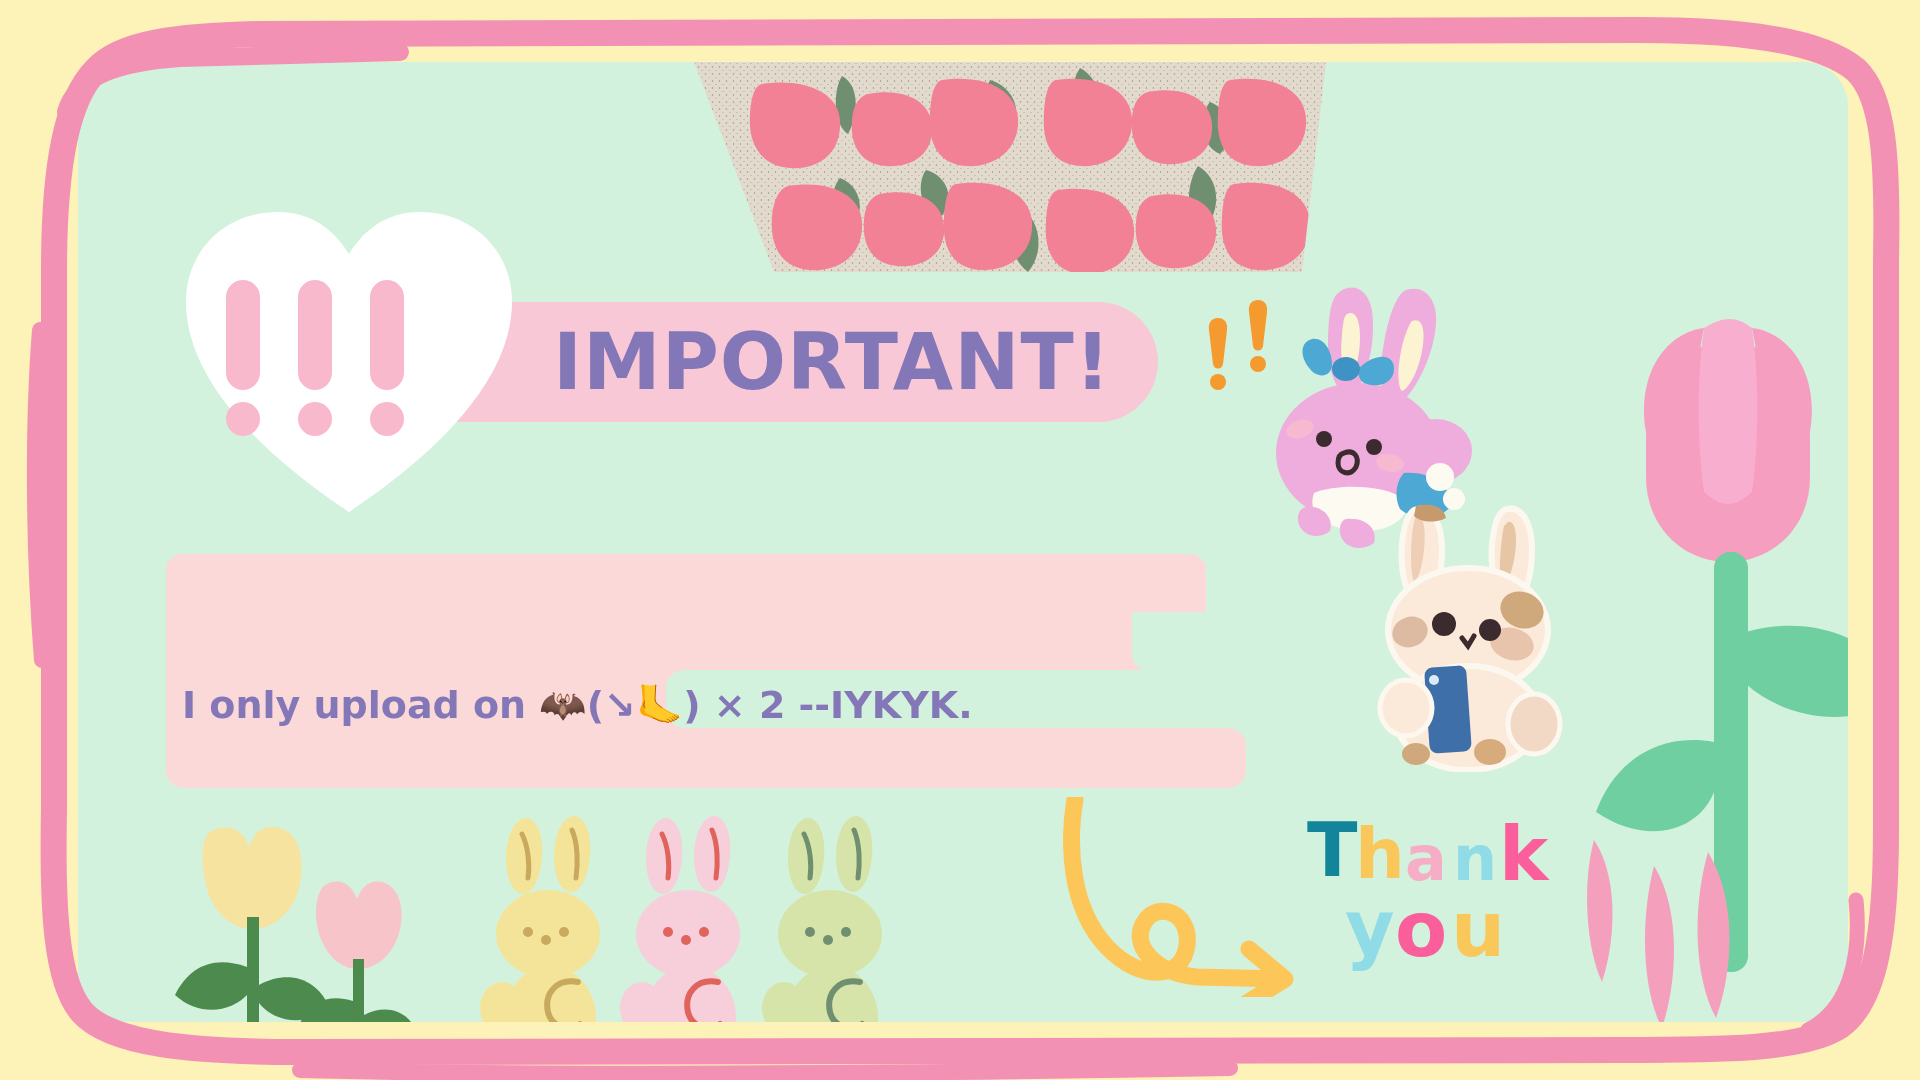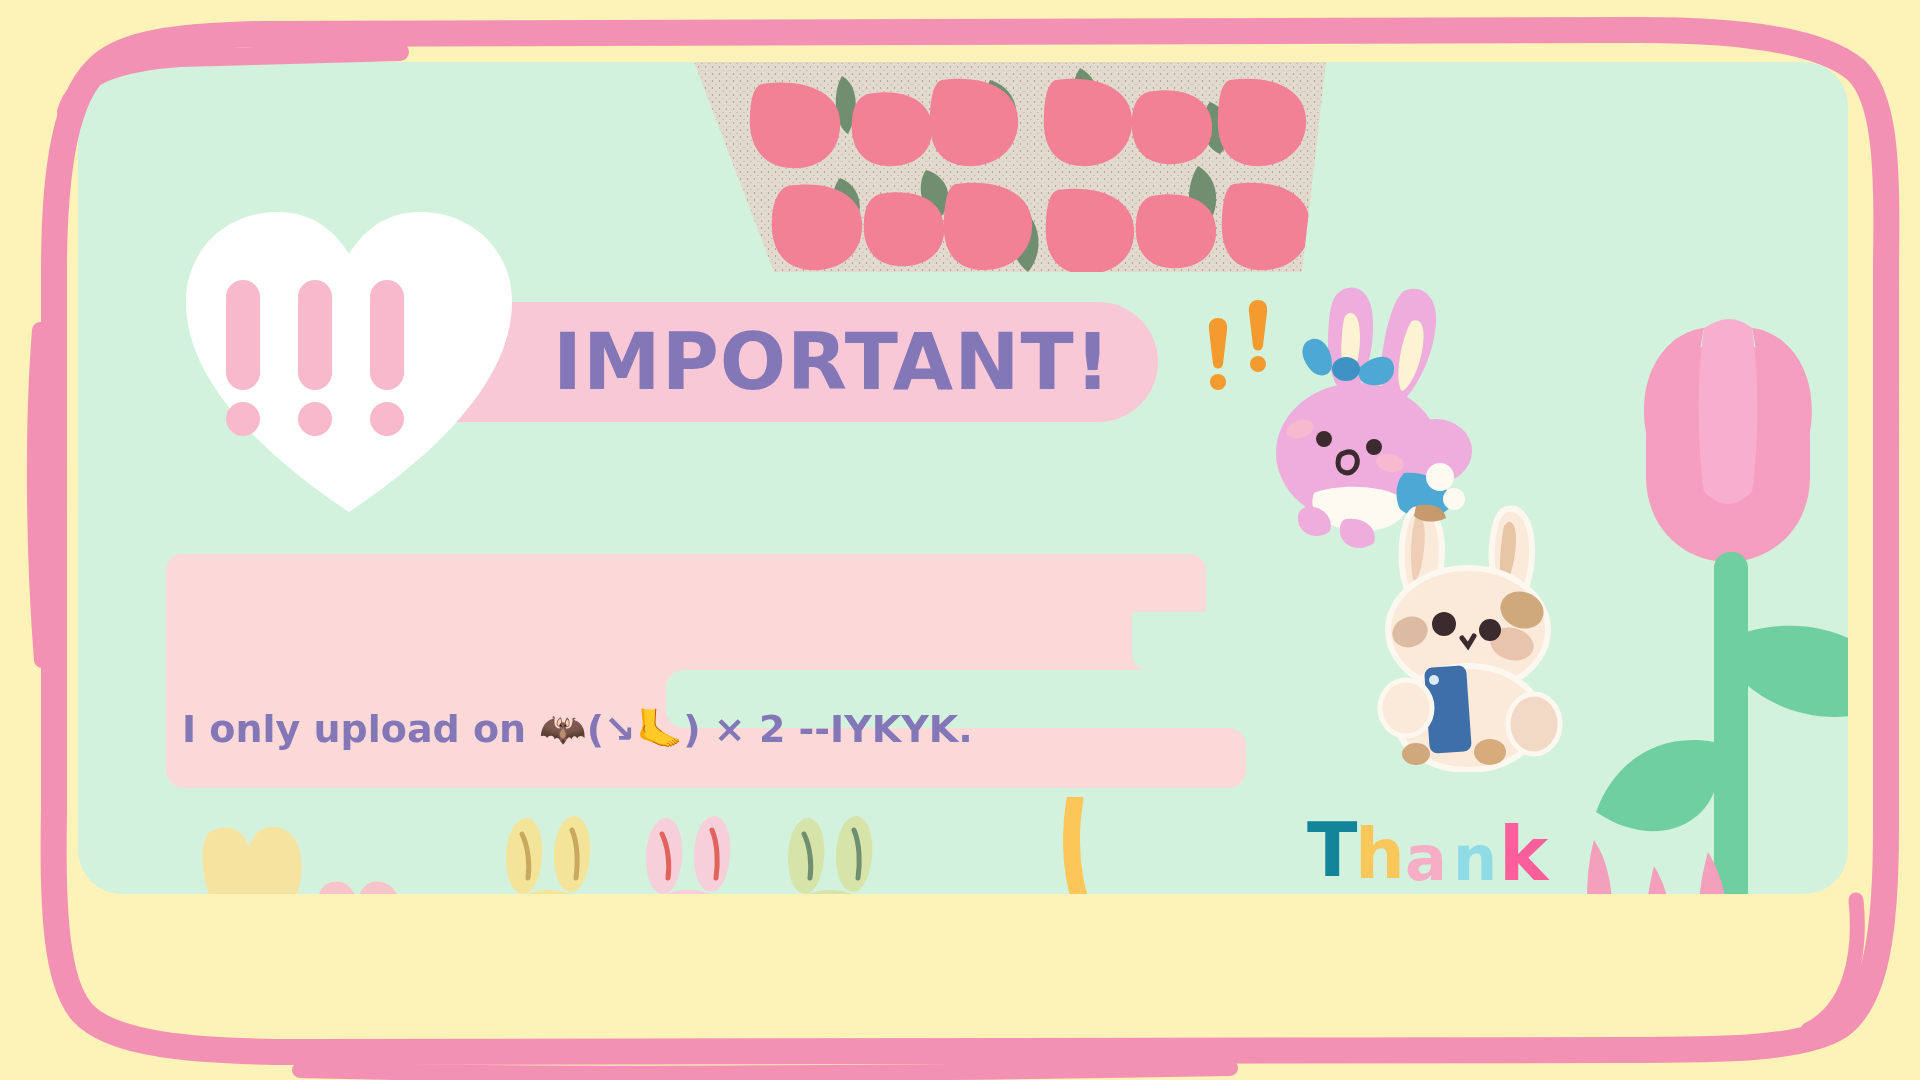--- a/index.html
+++ b/index.html
@@ -17,21 +17,21 @@
     overflow: hidden;
   }
 
   
   .frame-svg { position: absolute; inset: 0; width: 1920px; height: 1080px; pointer-events: none; z-index: 40; }
 
   
   #mint-card {
     position: absolute;
     left: 78px; top: 62px;
-    width: 1770px; height: 832px;
+    width: 1770px; height: 960px;
     background: #d3f2dd;
     border-radius: 44px;
     z-index: 5;
     overflow: hidden;
   }
 
   
   #washi {
     position: absolute;
     left: 612px; top: -4px;
@@ -98,21 +98,21 @@
     left: 104px; top: 498px;
     width: 1000px;
     z-index: 16;
     font-size: 38px;
     font-weight: bold;
     color: #8377b7;
     font-family: "DejaVu Sans", sans-serif;
     line-height: 58px;
     white-space: pre-wrap;
   }
-  #body-text .ln { display: block; margin-top: 24px; }
+  #body-text .ln { display: block; }
 
   
   #big-tulip { position: absolute; left: 1440px; top: 250px; width: 420px; height: 700px; z-index: 10; }
 
   
   #bunny-pink   { position: absolute; left: 1140px; top: 215px; width: 280px; height: 280px; z-index: 18; }
   #bunny-cream  { position: absolute; left: 1280px; top: 440px; width: 220px; height: 270px; z-index: 19; }
   #excl-marks   { position: absolute; left: 1130px; top: 230px; width: 90px;  height: 110px; z-index: 20; }
 
   

